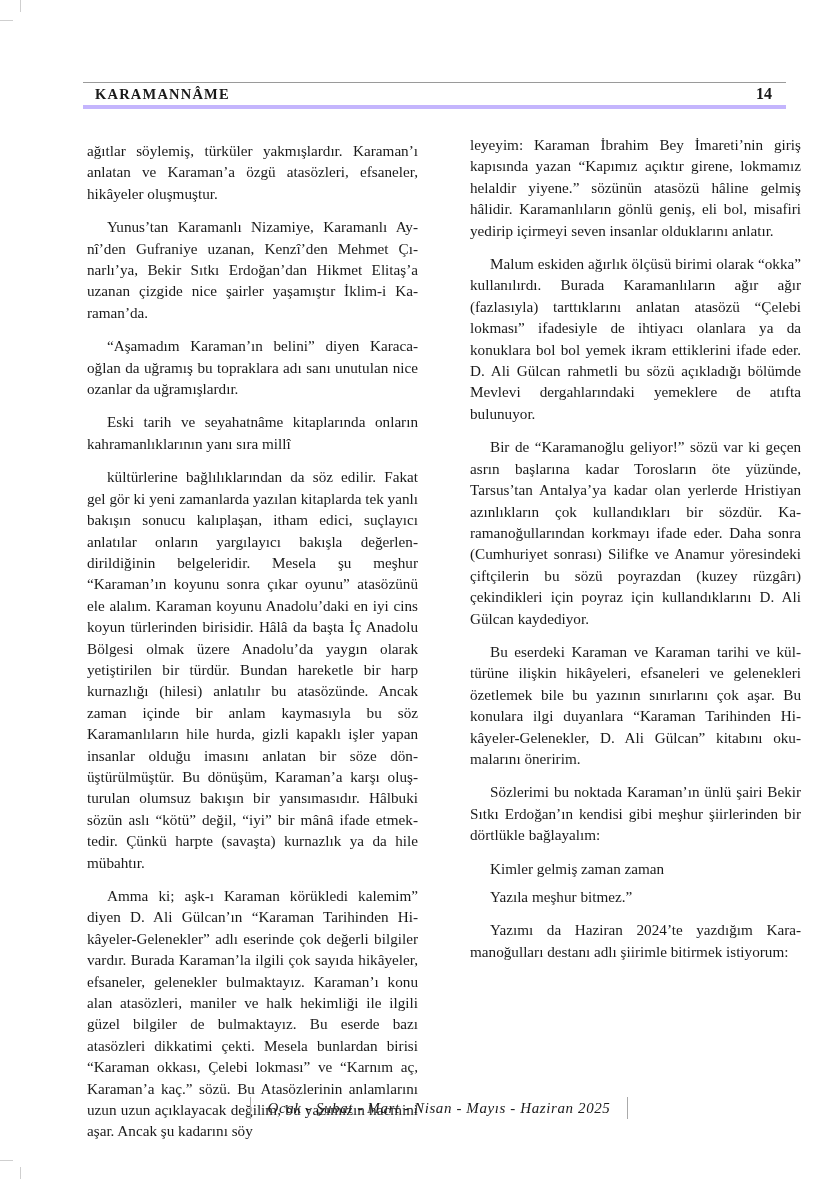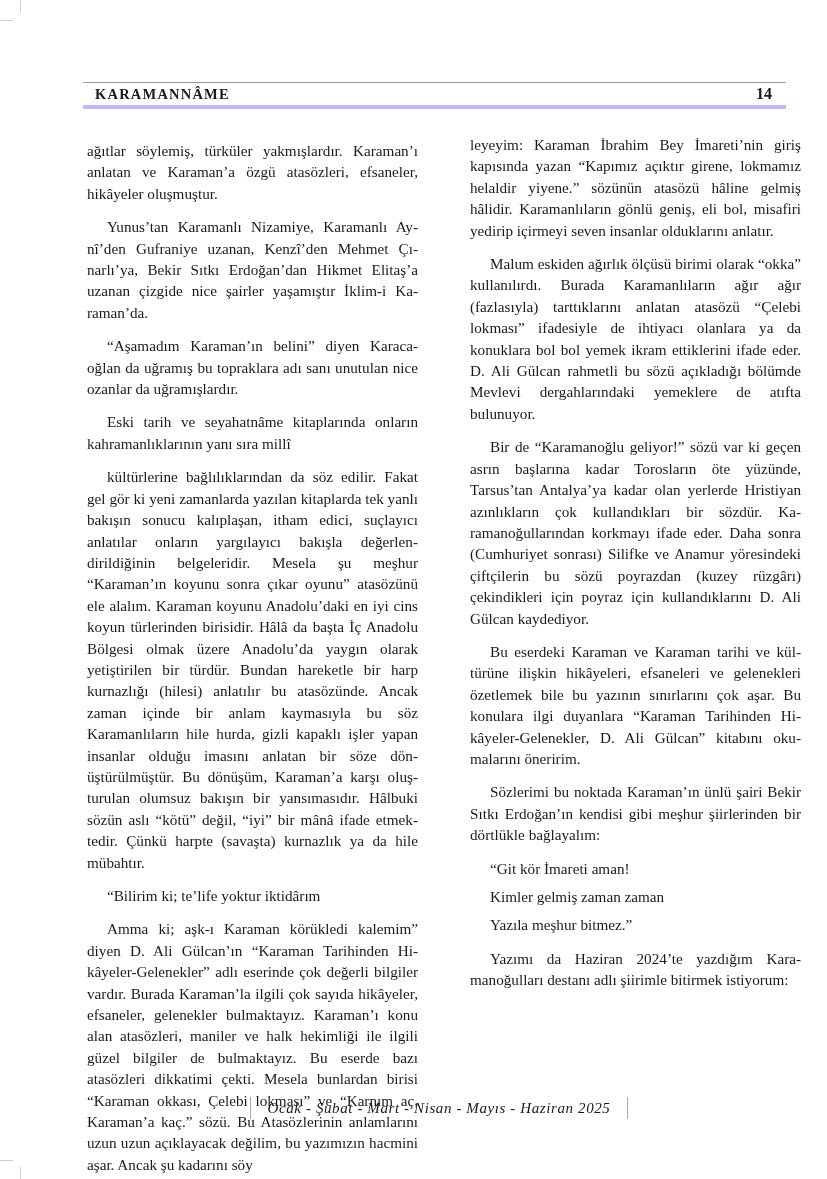--- a/index.html
+++ b/index.html
@@ -33,31 +33,29 @@
   <span class="title">KARAMANNÂME</span>
   <span class="pageno">14</span>
 </div>
 
 <div class="col left">
   <p class="cont">ağıtlar söylemiş, türküler yakmışlardır. Karaman’ı anlatan ve Karaman’a özgü atasözleri, efsaneler, hikâyeler oluşmuştur.</p>
   <p>Yunus’tan Karamanlı Nizamiye, Karamanlı Ay­nî’den Gufraniye uzanan, Kenzî’den Mehmet Çı­narlı’ya, Bekir Sıtkı Erdoğan’dan Hikmet Elitaş’a uzanan çizgide nice şairler yaşamıştır İklim-i Ka­raman’da.</p>
   <p>“Aşamadım Karaman’ın belini” diyen Karaca­oğlan da uğramış bu topraklara adı sanı unutulan nice ozanlar da uğramışlardır.</p>
   <p>Eski tarih ve seyahatnâme kitaplarında onların kahramanlıklarının yanı sıra millî</p>
   <p>kültürlerine bağlılıklarından da söz edilir. Fakat gel gör ki yeni zamanlarda yazılan kitaplarda tek yanlı bakışın sonucu kalıplaşan, itham edici, suç­layıcı anlatılar onların yargılayıcı bakışla değerlen­dirildiğinin belgeleridir. Mesela şu meşhur “Karaman’ın koyunu sonra çıkar oyunu” atas­özünü ele alalım. Karaman koyunu Anadolu’daki en iyi cins koyun türlerinden birisidir. Hâlâ da başta İç Anadolu Bölgesi olmak üzere Anadolu’da yaygın olarak yetiştirilen bir türdür. Bundan hare­ketle bir harp kurnazlığı (hilesi) anlatılır bu atas­özünde. Ancak zaman içinde bir anlam kaymasıyla bu söz Karamanlıların hile hurda, gizli kapaklı işler yapan insanlar olduğu imasını anlatan bir söze dön­üştürülmüştür. Bu dönüşüm, Karaman’a karşı oluş­turulan olumsuz bakışın bir yansımasıdır. Hâlbuki sözün aslı “kötü” değil, “iyi” bir mânâ ifade etmek­tedir. Çünkü harpte (savaşta) kurnazlık ya da hile mübahtır.</p>
-  <p>“Bilirim ki; te’life yoktur iktidârım</p>
   <p>Amma ki; aşk-ı Karaman körükledi kalemim” diyen D. Ali Gülcan’ın “Karaman Tarihinden Hi­kâyeler-Gelenekler” adlı eserinde çok değerli bil­giler vardır. Burada Karaman’la ilgili çok sayıda hikâyeler, efsaneler, gelenekler bulmaktayız. Ka­raman’ı konu alan atasözleri, maniler ve halk he­kimliği ile ilgili güzel bilgiler de bulmaktayız. Bu eserde bazı atasözleri dikkatimi çekti. Mesela bun­lardan birisi “Karaman okkası, Çelebi lokması” ve “Karnım aç, Karaman’a kaç.” sözü. Bu Atasözle­rinin anlamlarını uzun uzun açıklayacak değilim, bu yazımızın hacmini aşar. Ancak şu kadarını söy­</p>
 </div>
 
 <div class="col right">
   <p class="cont">leyeyim: Karaman İbrahim Bey İmareti’nin giriş kapısında yazan “Kapımız açıktır girene, lokma­mız helaldir yiyene.” sözünün atasözü hâline gel­miş hâlidir. Karamanlıların gönlü geniş, eli bol, misafiri yedirip içirmeyi seven insanlar olduklarını anlatır.</p>
   <p>Malum eskiden ağırlık ölçüsü birimi olarak “okka” kullanılırdı. Burada Karamanlıların ağır ağır (fazlasıyla) tarttıklarını anlatan atasözü “Çe­lebi lokması” ifadesiyle de ihtiyacı olanlara ya da konuklara bol bol yemek ikram ettiklerini ifade eder. D. Ali Gülcan rahmetli bu sözü açıkladığı bö­lümde Mevlevi dergahlarındaki yemeklere de atıfta bulunuyor.</p>
   <p>Bir de “Karamanoğlu geliyor!” sözü var ki geçen asrın başlarına kadar Torosların öte yüzünde, Tarsus’tan Antalya’ya kadar olan yerlerde Hristi­yan azınlıkların çok kullandıkları bir sözdür. Ka­ramanoğullarından korkmayı ifade eder. Daha sonra (Cumhuriyet sonrası) Silifke ve Anamur yö­resindeki çiftçilerin bu sözü poyrazdan (kuzey rüz­gârı) çekindikleri için poyraz için kullandıklarını D. Ali Gülcan kaydediyor.</p>
   <p>Bu eserdeki Karaman ve Karaman tarihi ve kül­türüne ilişkin hikâyeleri, efsaneleri ve gelenekleri özetlemek bile bu yazının sınırlarını çok aşar. Bu konulara ilgi duyanlara “Karaman Tarihinden Hi­kâyeler-Gelenekler, D. Ali Gülcan” kitabını oku­malarını öneririm.</p>
   <p>Sözlerimi bu noktada Karaman’ın ünlü şairi Bekir Sıtkı Erdoğan’ın kendisi gibi meşhur şiirle­rinden bir dörtlükle bağlayalım:</p>
-  <p class="verse">“Git kör İmareti aman!</p>
   <p class="verse">Kimler gelmiş zaman zaman</p>
   <p class="verse" style="margin-bottom:12px;">Yazıla meşhur bitmez.”</p>
   <p>Yazımı da Haziran 2024’te yazdığım Kara­manoğulları destanı adlı şiirimle bitirmek istiyo­rum:</p>
 </div>
 
 <div class="footer">
   <span>Ocak - Şubat - Mart - Nisan - Mayıs - Haziran 2025</span>
 </div>
 
 </body></html>

